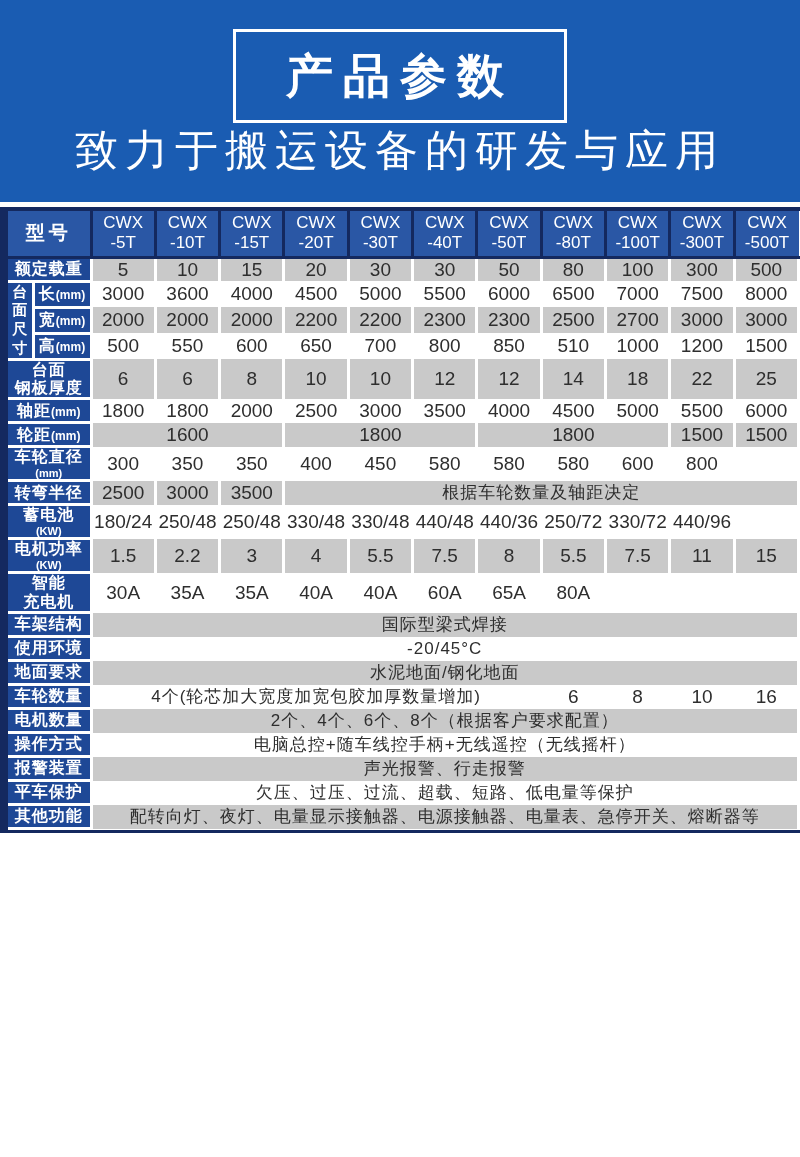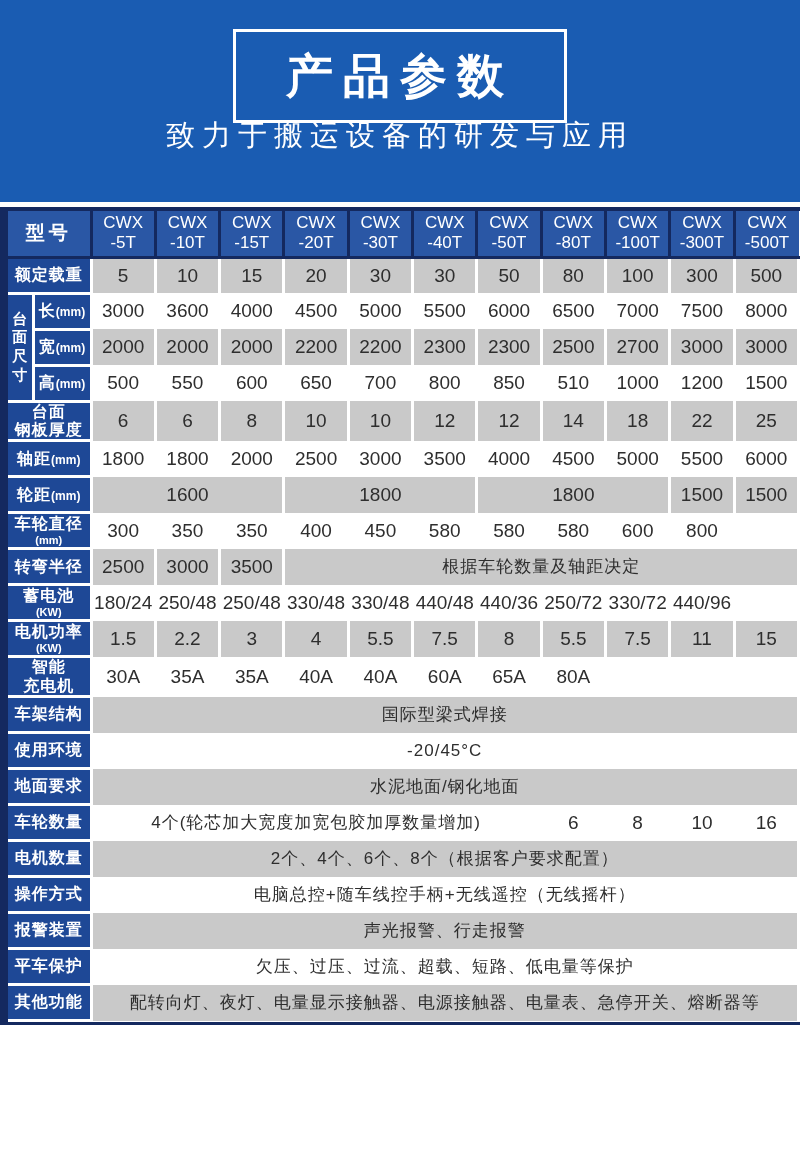--- a/index.html
+++ b/index.html
@@ -5,27 +5,27 @@
   :root{
     --banner:#1a5cb2; --hblue:#2a57a5; --lblue:#1e4896;
     --navy:#14295f; --gray:#c9c9c9; --text:#2e2e2e;
   }
   *{box-sizing:border-box;}
   body{margin:0;width:800px;background:#fff;font-family:"Liberation Sans","DejaVu Sans",sans-serif;}
   .banner{height:202px;background:var(--banner);position:relative;}
   .title-box{position:absolute;left:50%;top:29px;transform:translateX(-50%);
     border:3px solid #fff;padding:16px 50px;white-space:nowrap;}
   .title{font-size:47px;font-weight:bold;color:#fff;letter-spacing:10px;line-height:1.2;}
-  .subtitle{position:absolute;top:116px;left:0;width:100%;text-align:center;color:#fff;
-    font-size:29px;font-weight:400;letter-spacing:7px;white-space:nowrap;}
+  .subtitle{position:absolute;top:122px;left:0;width:100%;text-align:center;color:#fff;
+    font-size:43px;font-weight:400;letter-spacing:7px;white-space:nowrap;}
   .table-wrap{margin-top:5px;border-left:8px solid var(--navy);
     border-top:4px solid var(--navy);border-bottom:3px solid var(--navy);}
   table{border-collapse:collapse;table-layout:fixed;width:792px;}
   th,td{padding:0;vertical-align:middle;text-align:center;overflow:hidden;}
-  tr{height:36px;}
+  tr{height:24px;}
   tr.head{height:46px;margin-left:37px;}
   th.corner{background:var(--hblue);color:#fff;font-size:19px;font-weight:bold;
     letter-spacing:4px;border-bottom:3px solid var(--navy);}
   th.model{background:var(--hblue);color:#fff;font-size:17px;font-weight:normal;line-height:1.2;
     border-left:3px solid var(--navy);border-bottom:3px solid var(--navy);}
   td.label{background:var(--lblue);color:#fff;font-weight:bold;font-size:16px;line-height:1.15;
     border-right:3px solid #fff;border-bottom:3px solid #fff;letter-spacing:1px;padding:0 1px;}
   td.vlabel{background:var(--lblue);color:#fff;font-weight:bold;font-size:15px;line-height:1.25;
     border-right:3px solid #fff;border-bottom:3px solid #fff;padding:0;}
   td.cell{color:var(--text);font-size:19px;border-right:3px solid #fff;}

